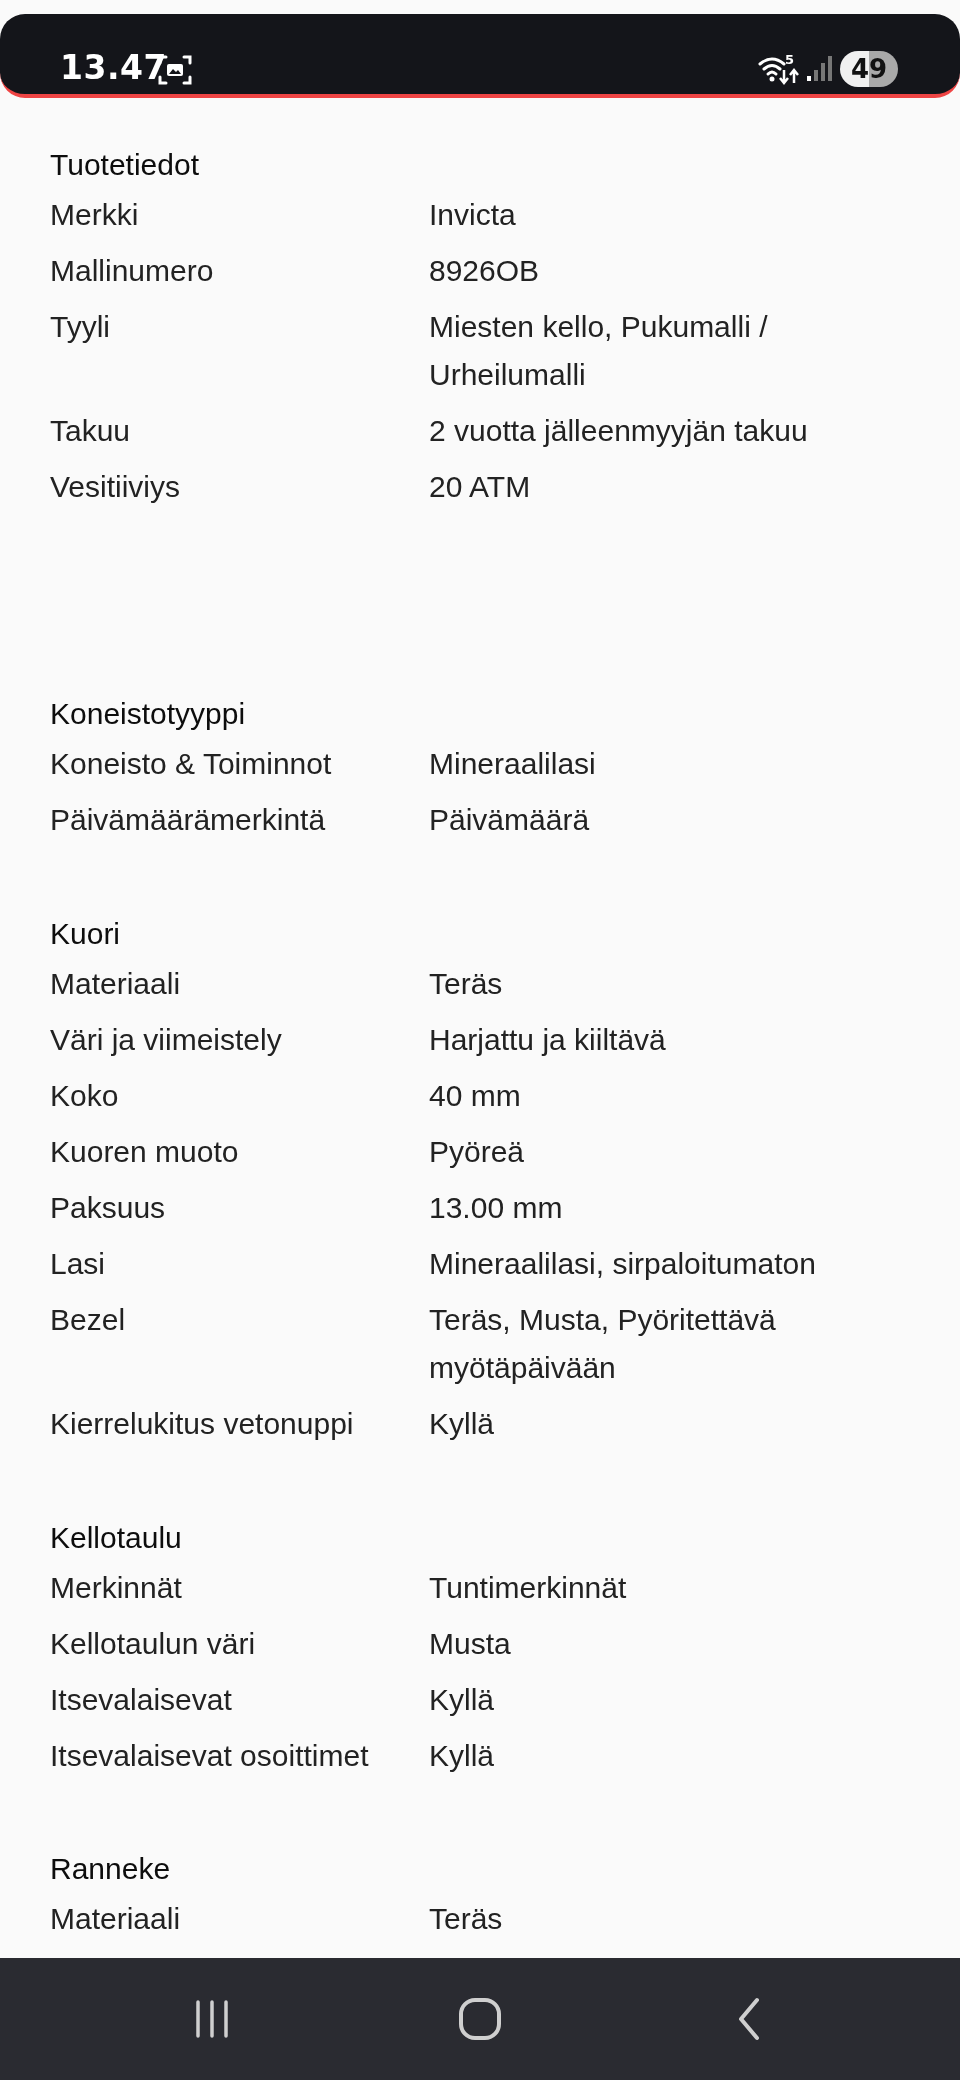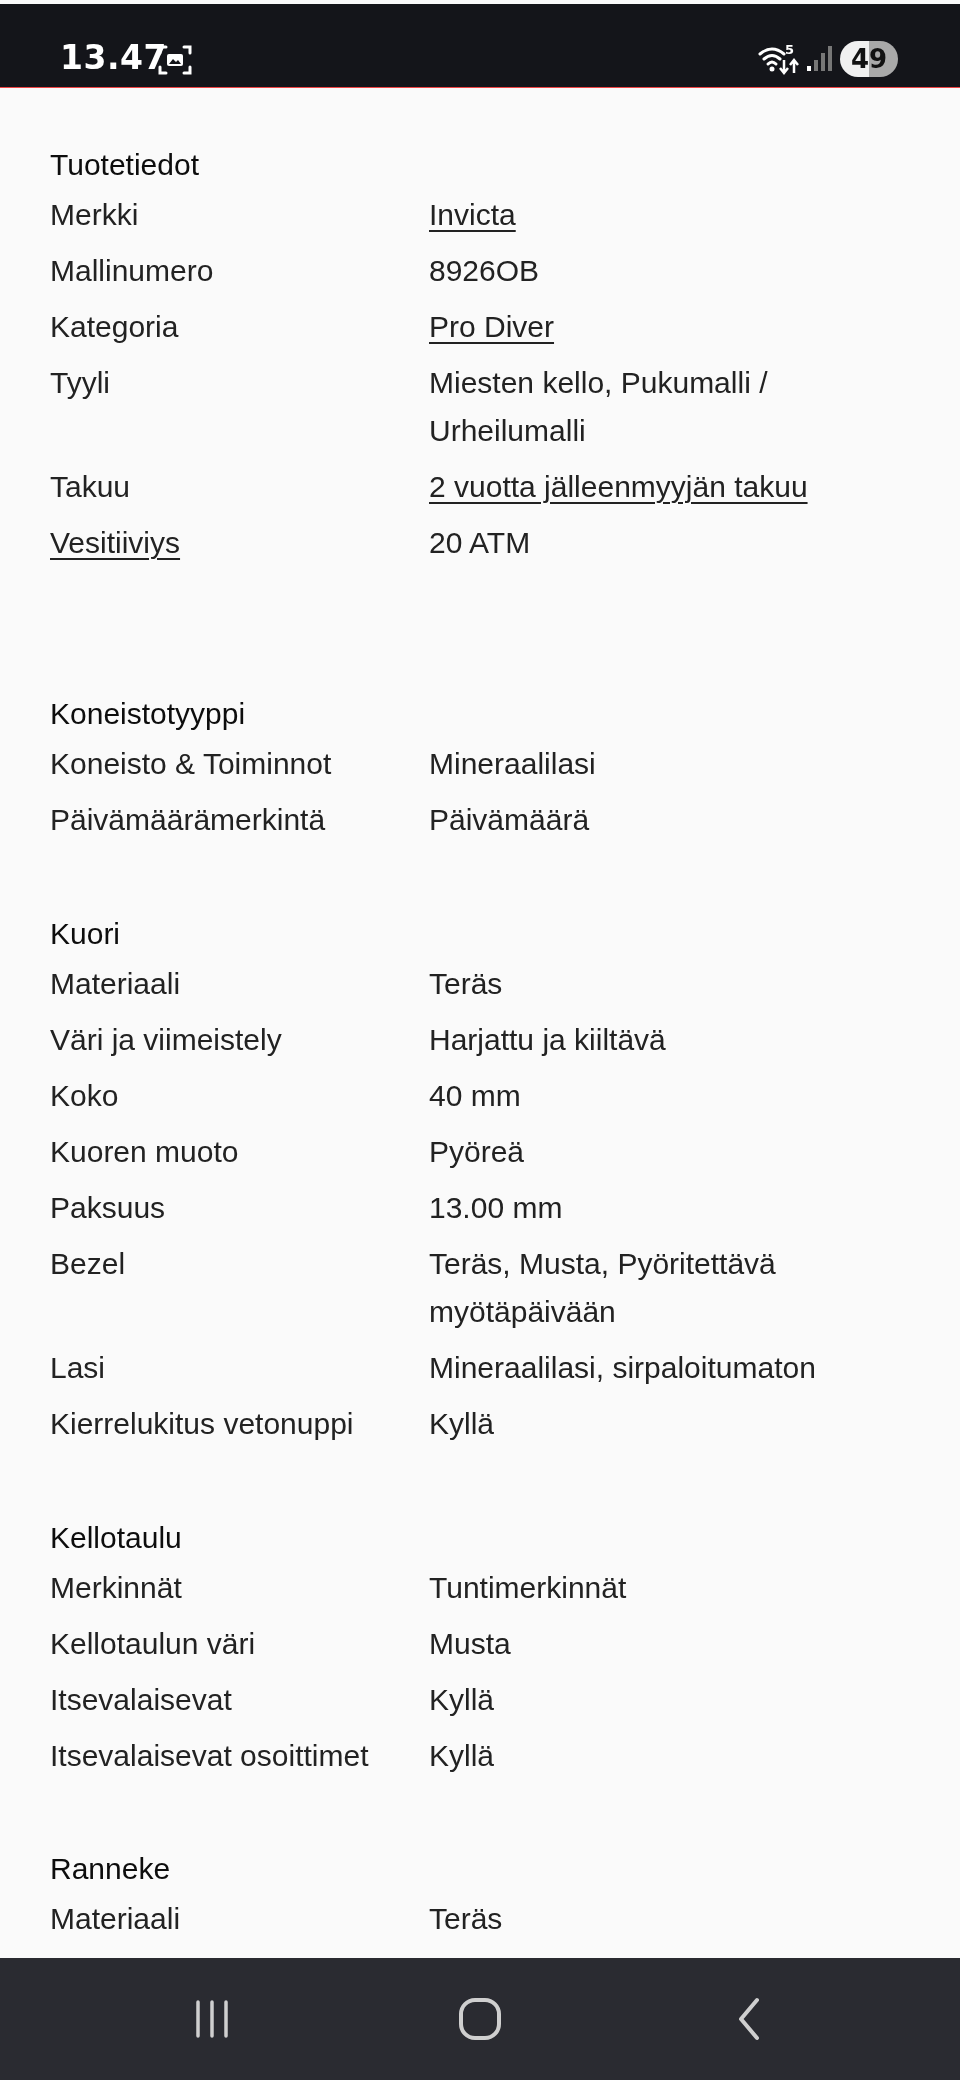--- a/index.html
+++ b/index.html
@@ -4,24 +4,25 @@
   <style>
     html, body { margin: 0; padding: 0; }
     body {
       width: 960px; height: 2080px; overflow: hidden;
       background: #fafafa;
       font-family: "Liberation Sans", sans-serif;
       color: #1c1c1e;
       position: relative;
     }
     .status-bar {
-      position: absolute; left: 0; top: 4px; width: 960px; height: 84px;
+      position: absolute; left: 0; top: 14px; width: 960px; height: 84px;
       background: #14151a; color: #fff;
-      border-bottom: 1px solid #ef4444;
+      border-bottom: 4px solid #ef4444;
       box-sizing: border-box;
+      border-radius: 25px;
     }
     .status-time {
       position: absolute; left: 60px; top: 34px;
       font-size: 33px; font-weight: bold; letter-spacing: 0.5px;
       font-family: "DejaVu Sans", sans-serif;
     }
     .screenshot-icon { position: absolute; left: 158px; top: 40px; width: 34px; height: 32px; }
     .wifi-icon { position: absolute; left: 758px; top: 38px; width: 44px; height: 34px; }
     .signal-icon { position: absolute; left: 805px; top: 40px; width: 30px; height: 28px; }
     .battery {
@@ -34,21 +35,21 @@
     }
 
     .content { position: absolute; left: 0; top: 84px; width: 960px; height: 2044px; }
     .section { position: absolute; left: 50px; width: 880px; }
     .section-title {
       font-size: 30px; color: #0d0d0d; height: 52px; line-height: 52px;
     }
     .row { display: flex; font-size: 30px; line-height: 48px; margin-bottom: 8px; color: #222; }
     .row .label { width: 379px; flex: none; }
     .row .value { width: 480px; }
-    .u { text-decoration: underline; text-underline-offset: 5px; text-decoration-thickness: 2px; }
+    .u { text-underline-offset: 5px; text-decoration-thickness: 2px; }
 
     .nav-bar {
       position: absolute; left: 0; top: 1958px; width: 960px; height: 122px;
       background: #2a2b31;
     }
     .nav-btn { position: absolute; top: 36px; width: 60px; height: 50px; display: flex; align-items: center; justify-content: center; }
   </style>
 </head>
 <body>
 
@@ -90,24 +91,20 @@
     <div class="section-title">Tuotetiedot</div>
     <div class="row">
       <span class="label">Merkki</span>
       <span class="value u">Invicta</span>
     </div>
     <div class="row">
       <span class="label">Mallinumero</span>
       <span class="value">8926OB</span>
     </div>
     <div class="row">
-      <span class="label">Kategoria</span>
-      <span class="value"><span class="u">Pro Diver</span></span>
-    </div>
-    <div class="row">
       <span class="label">Tyyli</span>
       <span class="value">Miesten kello, Pukumalli / Urheilumalli</span>
     </div>
     <div class="row">
       <span class="label">Takuu</span>
       <span class="value"><span class="u">2 vuotta jälleenmyyjän takuu</span></span>
     </div>
     <div class="row">
       <span class="label"><span class="u">Vesitiiviys</span></span>
       <span class="value">20 ATM</span>
@@ -142,26 +139,26 @@
     </div>
     <div class="row">
       <span class="label">Kuoren muoto</span>
       <span class="value">Pyöreä</span>
     </div>
     <div class="row">
       <span class="label">Paksuus</span>
       <span class="value">13.00 mm</span>
     </div>
     <div class="row">
+      <span class="label">Lasi</span>
+      <span class="value">Mineraalilasi, sirpaloitumaton</span>
+    </div>
+    <div class="row">
       <span class="label">Bezel</span>
       <span class="value">Teräs, Musta, Pyöritettävä myötäpäivään</span>
-    </div>
-    <div class="row">
-      <span class="label">Lasi</span>
-      <span class="value">Mineraalilasi, sirpaloitumaton</span>
     </div>
     <div class="row">
       <span class="label">Kierrelukitus vetonuppi</span>
       <span class="value">Kyllä</span>
     </div>
   </div>
 
   <div class="section" style="top:1428px;">
     <div class="section-title">Kellotaulu</div>
     <div class="row">

